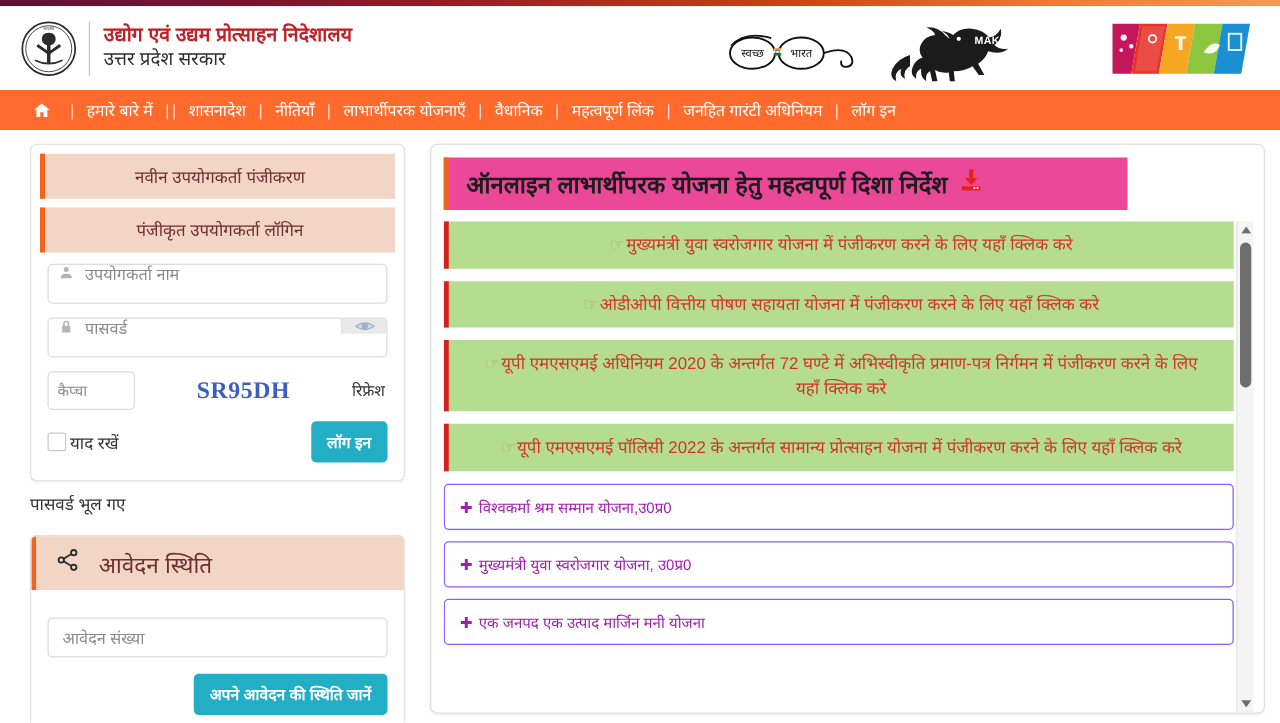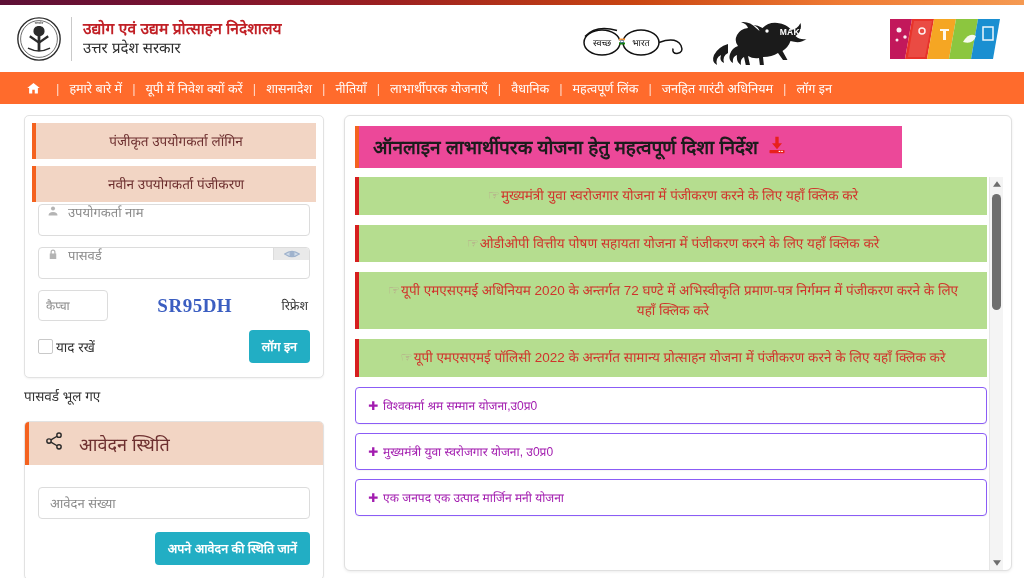--- a/index.html
+++ b/index.html
@@ -305,21 +305,20 @@
 
 <div class="navbar">
   <span class="nav-home">
     <svg width="15" height="15" viewBox="0 0 24 24" fill="#ffffff">
         <path d="M12 3 L2 11 h3 v9 h5 v-6 h4 v6 h5 v-9 h3 Z"></path>
       </svg>
   </span>
   <span class="nav-sep">|</span>
   <span class="nav-item">हमारे बारे में</span>
   <span class="nav-sep">|</span>
-  <span class="nav-item">यूपी में निवेश क्यों करें</span>
   <span class="nav-sep">|</span>
   <span class="nav-item">शासनादेश</span>
   <span class="nav-sep">|</span>
   <span class="nav-item">नीतियाँ</span>
   <span class="nav-sep">|</span>
   <span class="nav-item">लाभार्थीपरक योजनाएँ</span>
   <span class="nav-sep">|</span>
   <span class="nav-item">वैधानिक</span>
   <span class="nav-sep">|</span>
   <span class="nav-item">महत्वपूर्ण लिंक</span>
@@ -327,22 +326,22 @@
   <span class="nav-item">जनहित गारंटी अधिनियम</span>
   <span class="nav-sep">|</span>
   <span class="nav-item">लॉग इन</span>
 </div>
 
 <div class="page">
 
   <div class="left-col">
 
     <div class="card">
+      <div class="panel-head reg">नवीन उपयोगकर्ता पंजीकरण</div>
       <div class="panel-head login">पंजीकृत उपयोगकर्ता लॉगिन</div>
-      <div class="panel-head reg">नवीन उपयोगकर्ता पंजीकरण</div>
 
       <div class="login-body">
         <div class="field">
           <span class="f-icon">
             <svg width="12" height="12" viewBox="0 0 24 24" fill="#b4b4b4">
                 <circle cx="12" cy="7" r="4"></circle>
                 <path d="M3 21 q0-7 9-7 t9 7z"></path>
               </svg>
           </span>
           <input type="text" placeholder="उपयोगकर्ता नाम" style="">

